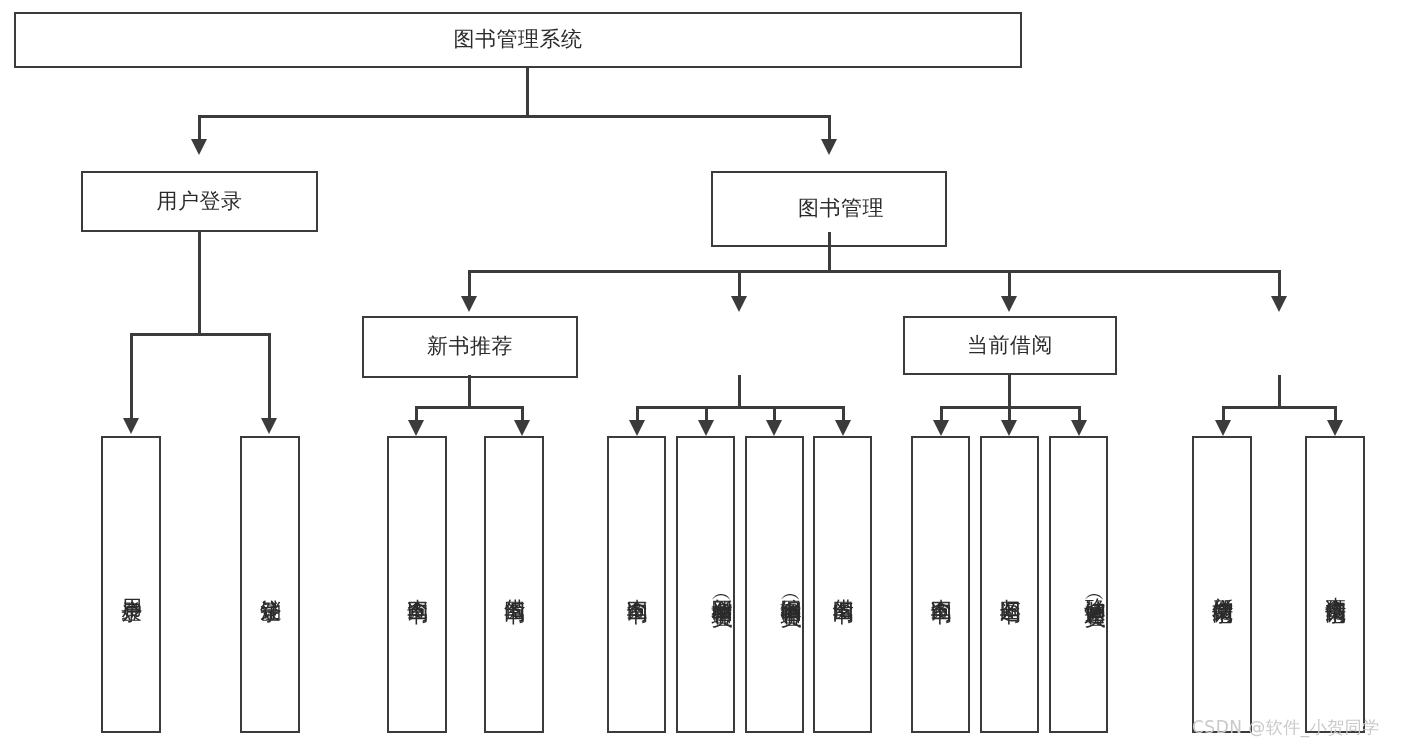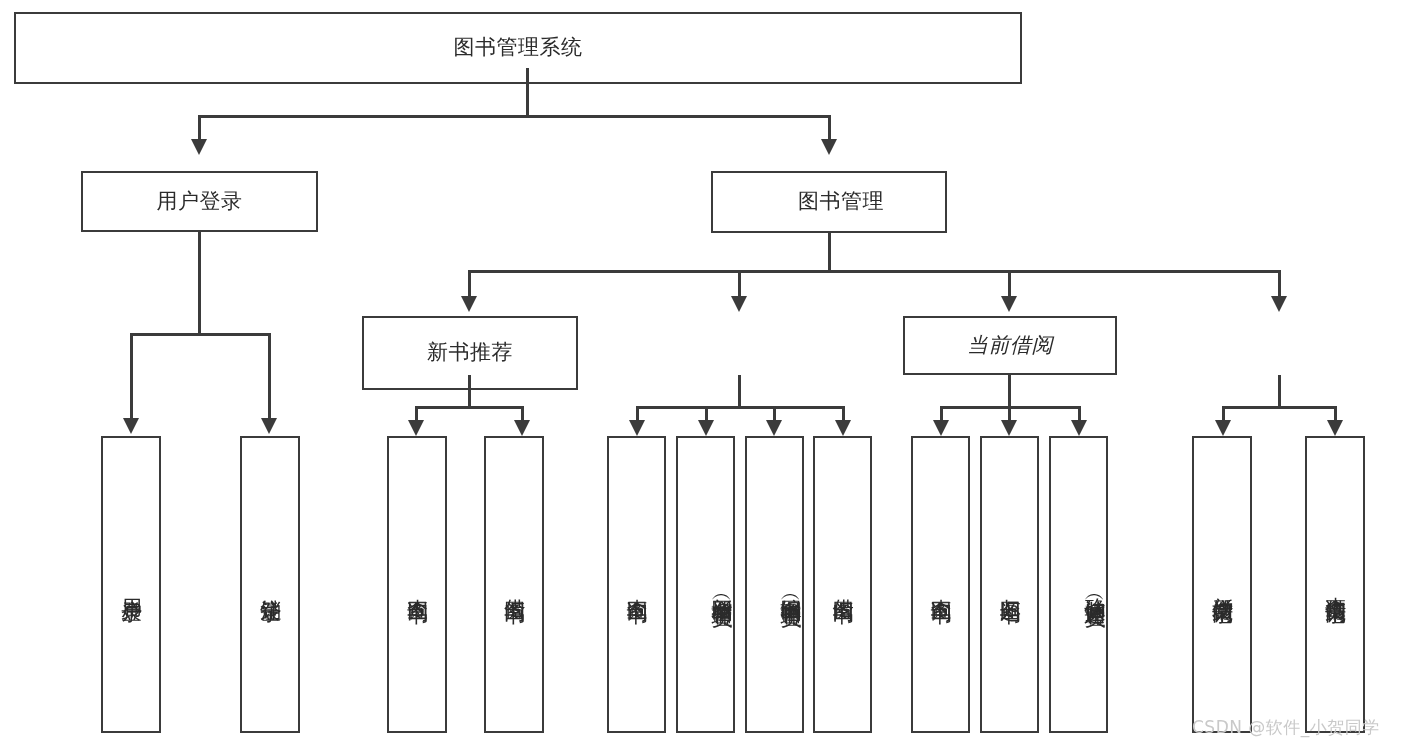--- a/index.html
+++ b/index.html
@@ -72,35 +72,35 @@
     letter-spacing: 0.5px;
     white-space: nowrap;
     user-select: none;
   }
 </style>
 </head>
 <body>
 
 <div id="canvas">
 
-  <div class="node horizontal" style="left:14px; top:12px; width:1008px; height:72px;">
+  <div class="node horizontal" style="left:14px; top:12px; width:1008px; height:56px;">
     <span class="label">图书管理系统</span>
   </div>
 
   <div class="connector v" style="left:526px; top:68px; width:2.5px; height:48px;"></div>
   <div class="connector h" style="left:198px; top:115px; width:632px; height:2.5px;"></div>
   <div class="connector v" style="left:198px; top:115px; width:2.5px; height:26px;"></div>
   <div class="arrow" style="left:191px; top:139px;"></div>
   <div class="connector v" style="left:828px; top:115px; width:2.5px; height:26px;"></div>
   <div class="arrow" style="left:821px; top:139px;"></div>
 
   <div class="node horizontal" style="left:81px; top:171px; width:237px; height:61px;">
     <span class="label">用户登录</span>
   </div>
-  <div class="node horizontal" style="left:711px; top:171px; width:236px; height:62px;padding-left:24px;">
+  <div class="node horizontal" style="left:711px; top:171px; width:236px; height:76px;padding-left:24px;">
     <span class="label">图书管理</span>
   </div>
 
   <div class="connector v" style="left:198px; top:232px; width:2.5px; height:103px;"></div>
   <div class="connector h" style="left:130px; top:333px; width:140px; height:2.5px;"></div>
   <div class="connector v" style="left:130px; top:333px; width:2.5px; height:87px;"></div>
   <div class="arrow" style="left:123px; top:418px;"></div>
   <div class="connector v" style="left:268px; top:333px; width:2.5px; height:87px;"></div>
   <div class="arrow" style="left:261px; top:418px;"></div>
 
@@ -108,24 +108,24 @@
   <div class="connector h" style="left:468px; top:270px; width:812px; height:2.5px;"></div>
   <div class="connector v" style="left:468px; top:270px; width:2.5px; height:28px;"></div>
   <div class="arrow" style="left:461px; top:296px;"></div>
   <div class="connector v" style="left:738px; top:270px; width:2.5px; height:28px;"></div>
   <div class="arrow" style="left:731px; top:296px;"></div>
   <div class="connector v" style="left:1008px; top:270px; width:2.5px; height:28px;"></div>
   <div class="arrow" style="left:1001px; top:296px;"></div>
   <div class="connector v" style="left:1278px; top:270px; width:2.5px; height:28px;"></div>
   <div class="arrow" style="left:1271px; top:296px;"></div>
 
-  <div class="node horizontal" style="left:362px; top:316px; width:216px; height:74px;">
+  <div class="node horizontal" style="left:362px; top:316px; width:216px; height:62px;">
     <span class="label">新书推荐</span>
   </div>
-  <div class="node horizontal" style="left:903px; top:316px; width:214px; height:59px;font-style:italic;">
+  <div class="node horizontal" style="left:903px; top:316px; width:214px; height:59px;">
     <span class="label">当前借阅</span>
   </div>
 
   <div class="connector v" style="left:468px; top:375px; width:2.5px; height:33px;"></div>
   <div class="connector h" style="left:415px; top:406px; width:108px; height:2.5px;"></div>
   <div class="connector v" style="left:415px; top:406px; width:2.5px; height:16px;"></div>
   <div class="arrow" style="left:408px; top:420px;"></div>
   <div class="connector v" style="left:521px; top:406px; width:2.5px; height:16px;"></div>
   <div class="arrow" style="left:514px; top:420px;"></div>
 

